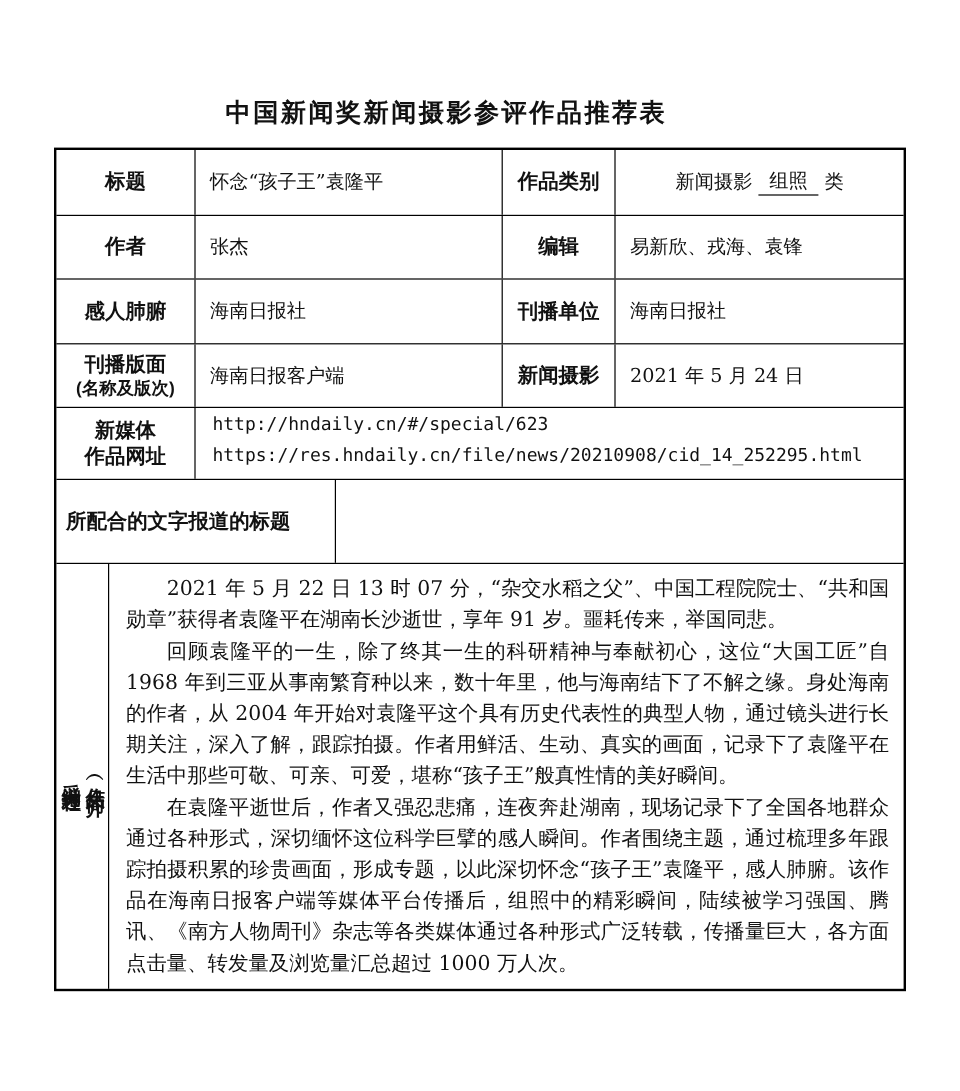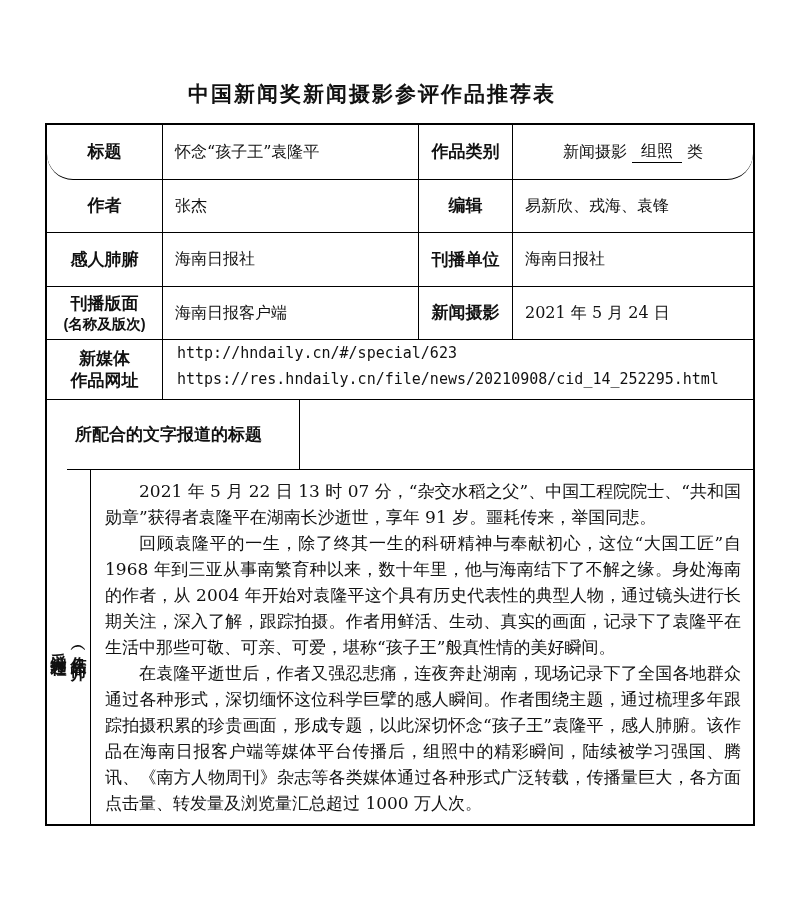--- a/index.html
+++ b/index.html
@@ -47,22 +47,22 @@
   }
   .value{
     justify-content:flex-start;
     padding-left:12px;
     font-size:16px;
   }
   .w1{width:116px;}
   .w2{width:256px;}
   .w3{width:94px;}
   .w4{flex:1;}
-  .r1{height:55px;border-radius:26px;} .r2{height:53px;justify-content:center;} .r3{height:54px;} .r4{height:53px;}
-  .r5{height:60px;} .r6{height:70px;margin-left:20px;} .r7{height:354px;}
+  .r1{height:55px;} .r2{height:53px;justify-content:center;} .r3{height:54px;} .r4{height:53px;}
+  .r5{height:60px;} .r6{height:70px;} .r7{height:354px;}
   .center-val{justify-content:center;padding-left:0;}
   .u{
     border-bottom:1.5px solid #000;
     padding:0 9px;
     margin:0 5px;
   }
   .label-sub{font-size:14.5px;font-weight:bold;}
   .url-cell{
     flex:1;
     flex-direction:column;

